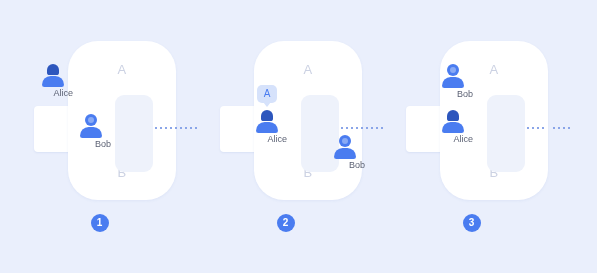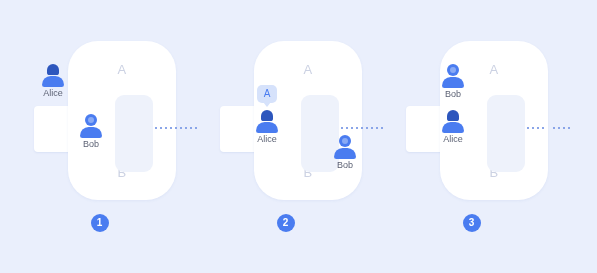--- a/index.html
+++ b/index.html
@@ -92,21 +92,21 @@
     background-repeat: repeat-x;
   }
   .dotted-full { left: 155px; width: 44px; }
   .dotted-seg-a { left: 155px; width: 18px; }
   .dotted-seg-b { left: 181px; width: 18px; }
 
   
   .person {
     position: absolute;
     width: 40px;
-    text-align: center;
+    text-align: right;
   }
   .person .glyph {
     position: relative;
     width: 26px;
     height: 25px;
     margin: 0 auto;
   }
   
   .person .glyph .body {
     position: absolute;

